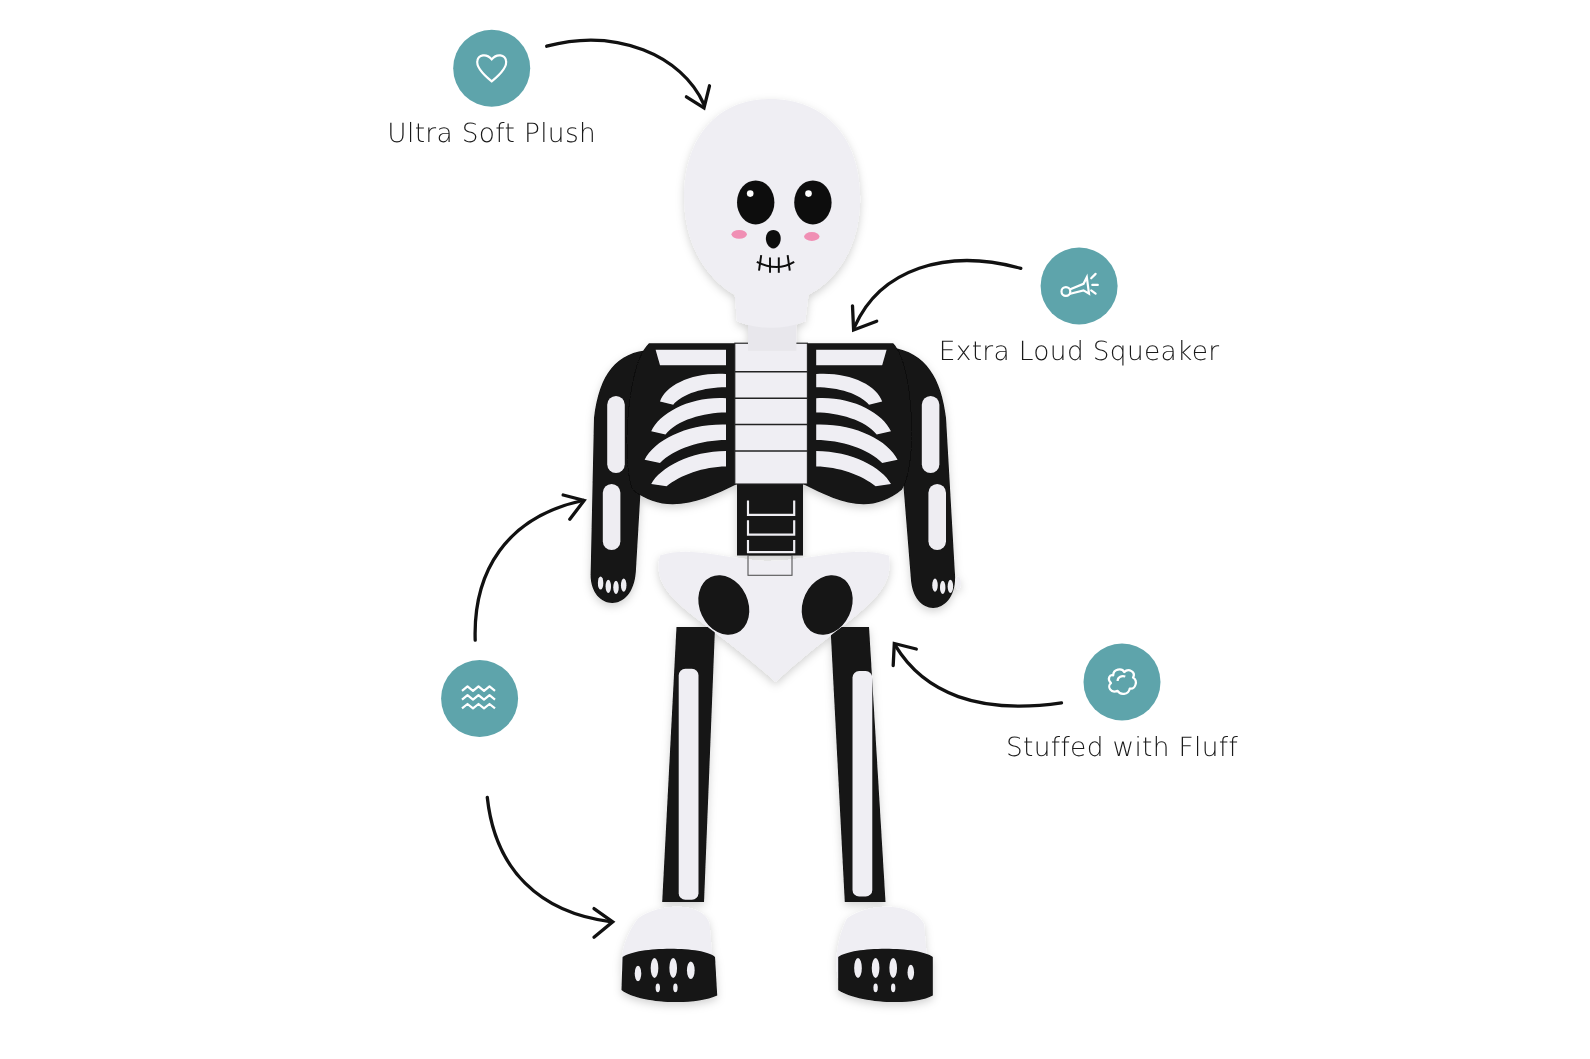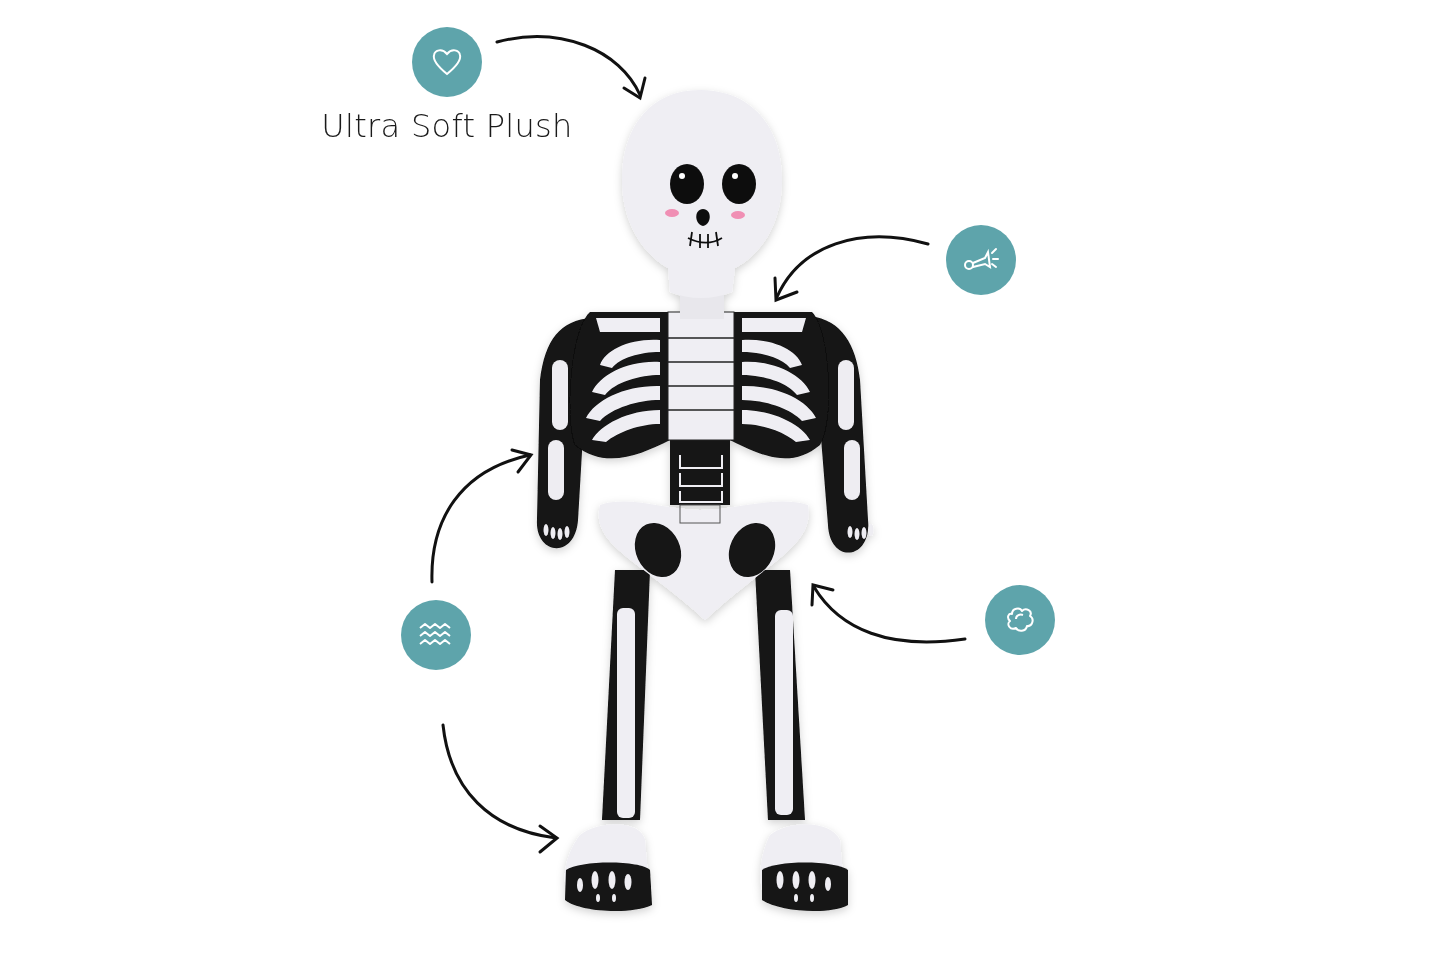--- a/index.html
+++ b/index.html
@@ -1,21 +1,21 @@
 <!DOCTYPE html>
 <html><head>
 <meta charset="utf-8">
 <style>
   html, body { margin: 0; padding: 0; background: #ffffff; }
   body { width: 1445px; height: 963px; position: relative; overflow: hidden;
          font-family: "DejaVu Sans", sans-serif; }
   .feature { position: absolute; display: flex; flex-direction: column; align-items: center; }
   .feature .badge { width: 70px; height: 70px; border-radius: 50%; background: #5ea4ab;
                     display: flex; align-items: center; justify-content: center; }
-  .feature .label { margin-top: 10px; font-size: 32px; color: #1a1a1a; white-space: nowrap;
+  .feature .label { margin-top: 10px; font-size: 24px; color: #1a1a1a; white-space: nowrap;
                     font-family: "DejaVu Sans", sans-serif; font-weight: 300; letter-spacing: 0.3px; }
   .arrows, .plush { position: absolute; left: 0; top: 0; }
 </style>
 </head>
 <body>
 
 <svg class="arrows" width="1445" height="963" viewBox="0 0 1445 963">
   <g fill="none" stroke="#111" stroke-width="3" stroke-linecap="round">
 
     <path d="M497 42 C 560 25, 620 50, 640 95"></path>
@@ -156,28 +156,30 @@
     <svg width="40" height="34" viewBox="0 0 40 34">
       <g fill="none" stroke="#fff" stroke-width="2" stroke-linecap="round">
         <circle cx="8" cy="22" r="4"></circle>
         <path d="M12 20 L 24 15 L 27 9 L 29 24 L 24 21 L 12 24"></path>
         <line x1="31" y1="10" x2="35" y2="6"></line>
           <line x1="32" y1="16" x2="37" y2="16"></line>
           <line x1="31" y1="21" x2="35" y2="24"></line>
       </g>
     </svg>
   </div>
+  <span class="label">Extra Loud Squeaker</span>
 </div>
 
 <div class="feature" style="left:925px; top:585px; width:190px;">
   <div class="badge">
     <svg width="36" height="36" viewBox="0 0 36 36">
       <path d="M10 12 C 10 6, 18 5, 20 9 C 24 5, 31 9, 28 14 C 33 17, 30 25, 25 24 C 24 30, 16 30, 14 26 C 8 29, 4 22, 8 19 C 4 15, 7 11, 10 12 Z M14 17 C 14 13, 18 12, 21 13" fill="none" stroke="#fff" stroke-width="2" stroke-linejoin="round"></path>
     </svg>
   </div>
+  <span class="label">Stuffed with Fluff</span>
 </div>
 
 <div class="feature" style="left:328px; top:600px; width:215px;">
   <div class="badge">
     <svg width="36" height="26" viewBox="0 0 36 26">
       <g fill="none" stroke="#fff" stroke-width="2" stroke-linejoin="round">
         <path d="M2 6 L 7 2 L 12 6 L 17 2 L 22 6 L 27 2 L 32 6"></path>
         <path d="M2 14 L 7 10 L 12 14 L 17 10 L 22 14 L 27 10 L 32 14"></path>
         <path d="M2 22 L 7 18 L 12 22 L 17 18 L 22 22 L 27 18 L 32 22"></path>
       </g>

